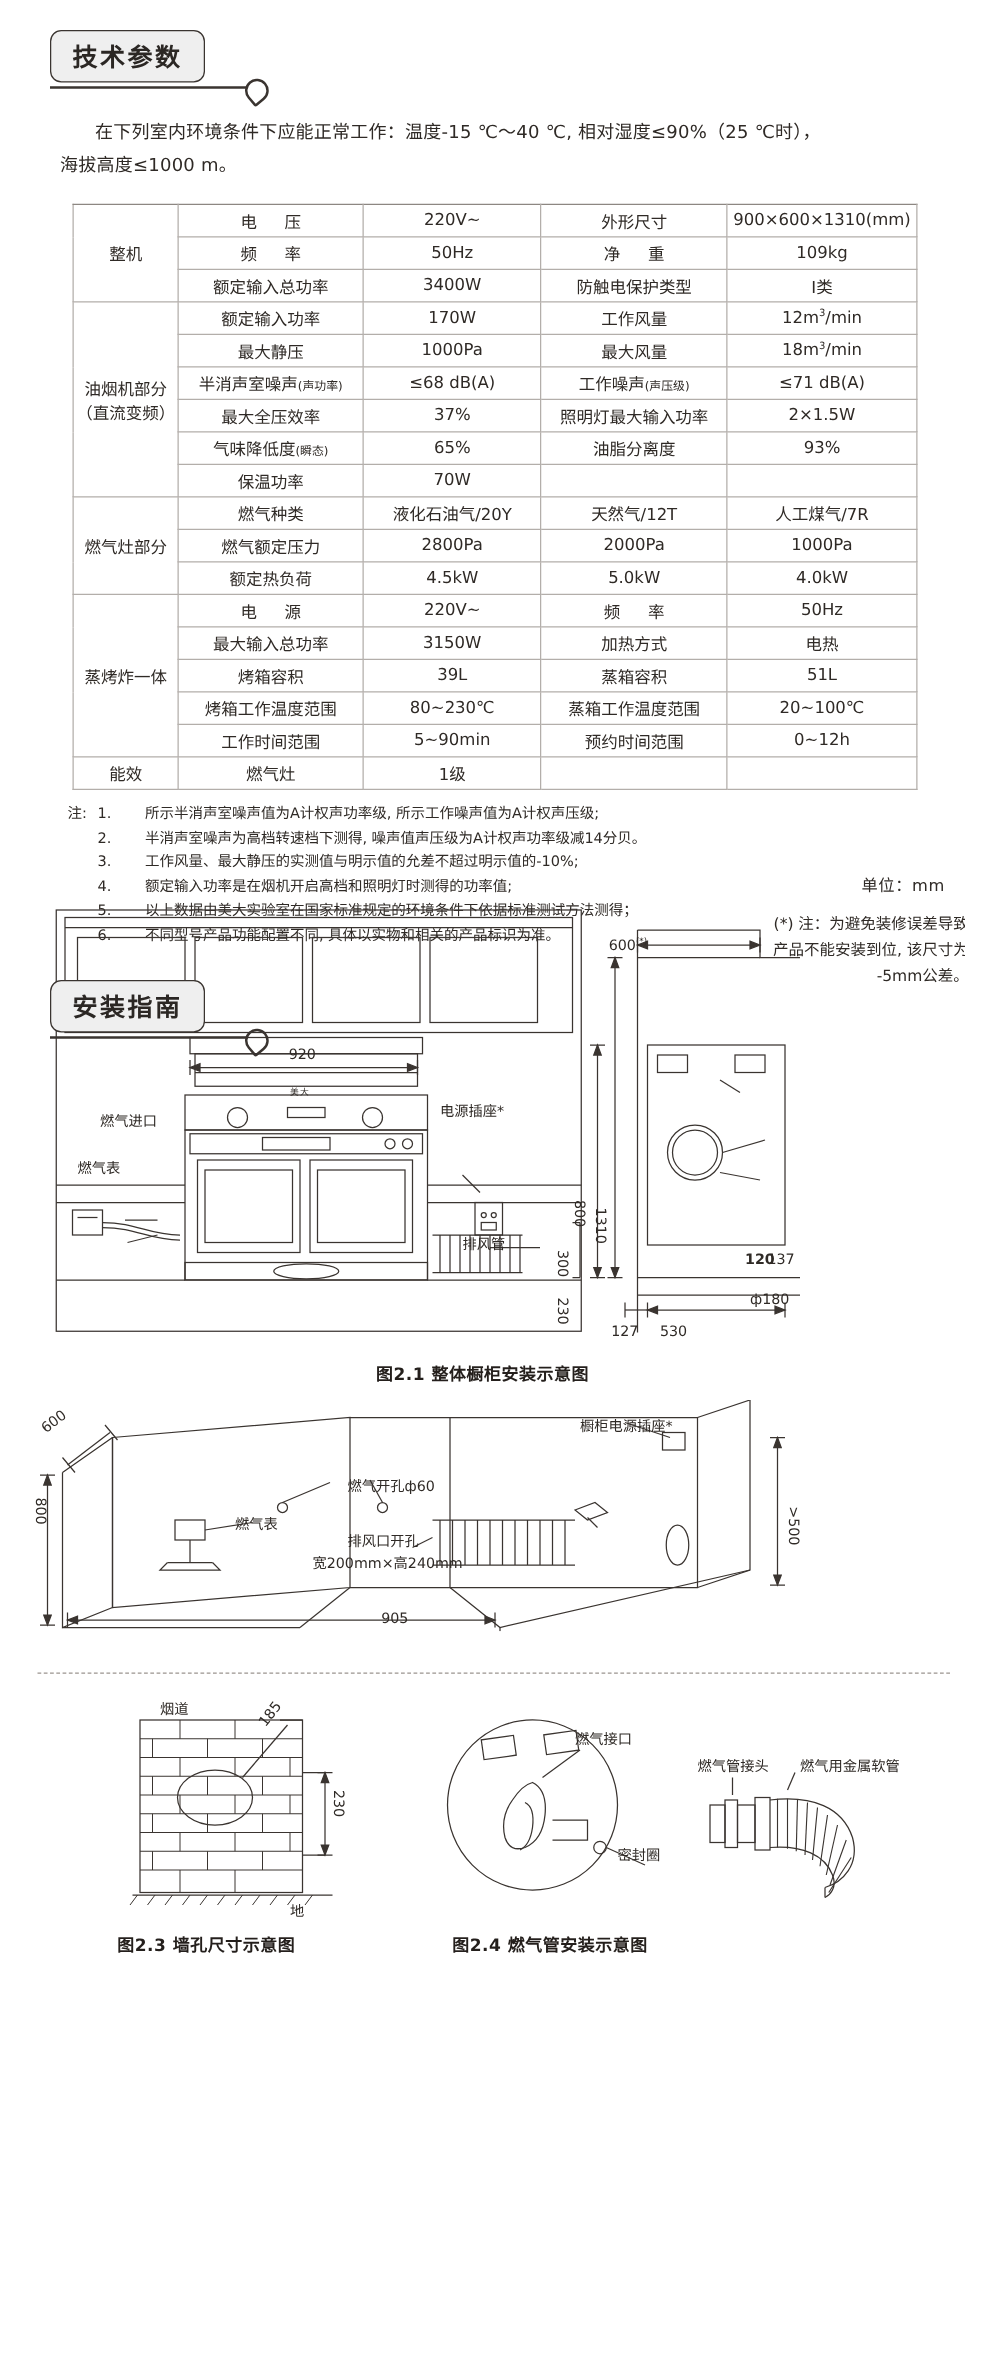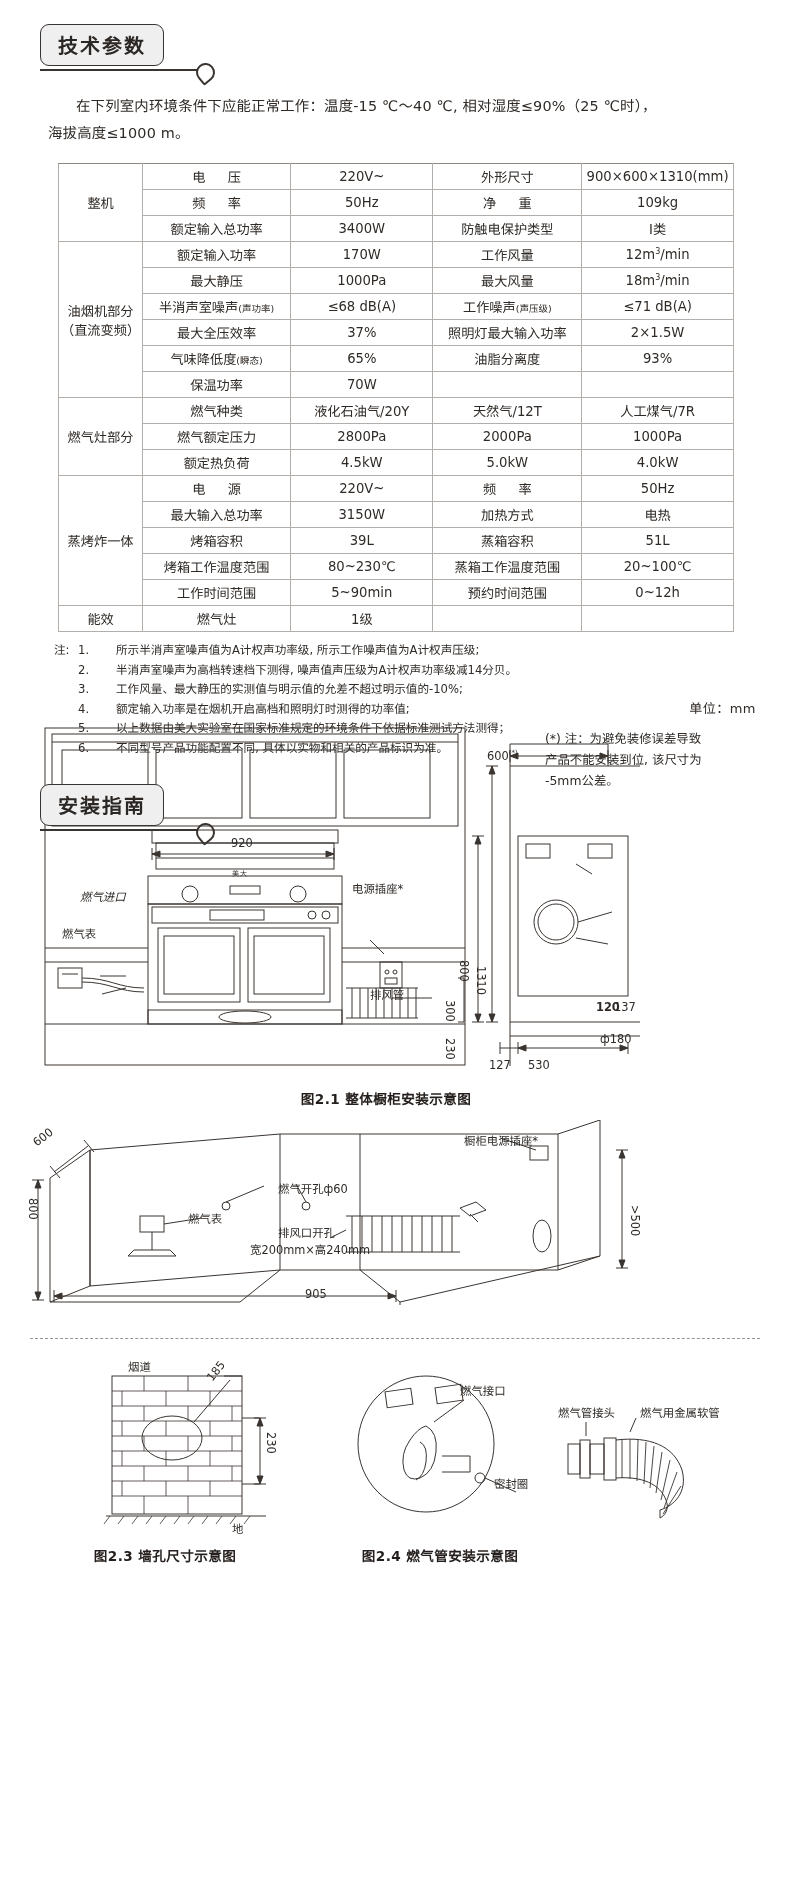--- a/index.html
+++ b/index.html
@@ -288,21 +288,21 @@
   <div class="sec-head sec2">
     <span class="pill">安装指南</span>
     <div class="sec-rule">
       <div class="bar" style="width:160px;"></div>
       <div class="knob" style="left:156px;"></div>
     </div>
   </div>
 
   <div style="position:absolute;left:0;top:700px;width:790px;height:400px;">
     <div class="unit" style="top:-2px;">单位：mm</div>
-    <div class="note-right" style="left:545px;top:28px;width:230px;">
+    <div class="note-right" style="left:545px;top:28px;width:230px;text-align:right;">
       <div>(*) 注：为避免装修误差导致</div>
       <div>产品不能安装到位, 该尺寸为</div>
       <div>-5mm公差。</div>
     </div>
   </div>
 
   <div class="dwg" style="left:40px;top:726px;">
     <svg width="710" height="370" viewBox="0 0 710 370">
       <g fill="none" stroke="#3a3430" stroke-width="1">
 
@@ -406,21 +406,21 @@
         <polygon points="452,40 449,48 455,48"></polygon>
         <polygon points="452,296 449,288 455,288"></polygon>
         <polygon points="438,110 435,118 441,118"></polygon>
         <polygon points="438,296 435,288 441,288"></polygon>
         <polygon points="478,322 486,319 486,325"></polygon>
         <polygon points="588,322 580,319 580,325"></polygon>
       </g>
     </svg>
   </div>
 
-  <div class="figtext" style="left:80px;top:888px;font-style:italic;">燃气进口</div>
+  <div class="figtext" style="left:80px;top:888px;">燃气进口</div>
   <div class="figtext" style="left:62px;top:925px;">燃气表</div>
   <div class="figtext" style="left:352px;top:880px;">电源插座*</div>
   <div class="figtext" style="left:370px;top:986px;">排风管</div>
   <div class="figtext" style="left:232px;top:868px;font-size:7px;letter-spacing:1px;">美大</div>
 
   <div class="figtext" style="left:231px;top:836px;">920</div>
   <div class="figtext" style="left:487px;top:749px;"><span>600</span><sup style="font-size:7px;">(*)</sup></div>
   <div class="figtext" style="left:474px;top:966px;writing-mode:vertical-rl;">1310</div>
 
   <div class="figtext" style="left:457px;top:960px;writing-mode:vertical-rl;">800</div>

